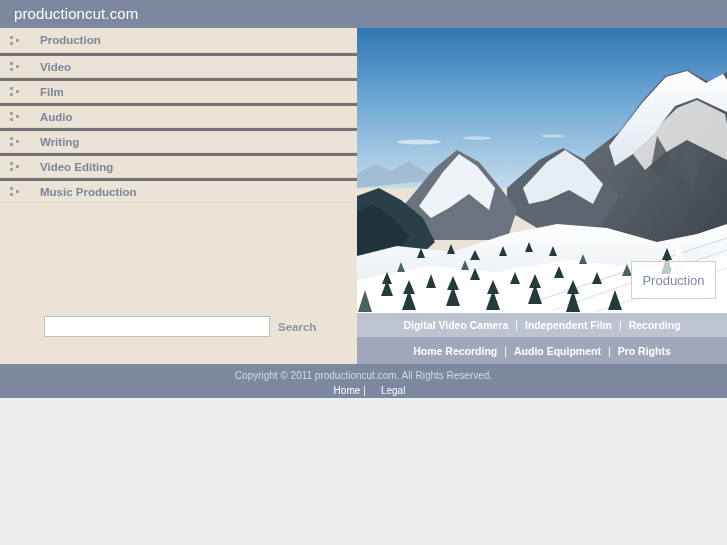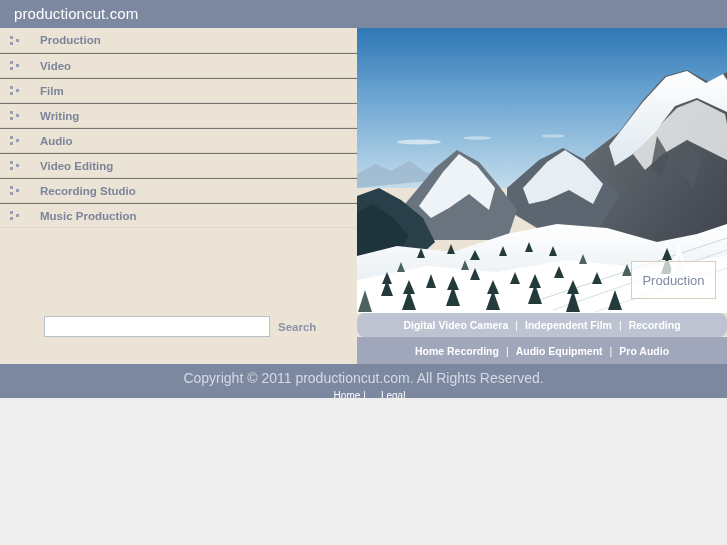--- a/index.html
+++ b/index.html
@@ -54,21 +54,21 @@
     position: absolute;
     left: 0; top: 28px;
     width: 357px;
     height: 336px;
     background: #ebe4d6;
   }
   .menu-item {
     position: relative;
     height: 25px;
     border-bottom: 1px solid #e0d8c6;
-    border-top: 1px solid #737373;
+    border-top: 3px solid #737373;
     display: flex;
     align-items: center;
     box-sizing: border-box;
   }
   .menu-item:first-child { border-top: none; }
 
   .tree-icon {
     position: relative;
     width: 11px;
     height: 11px;
@@ -165,21 +165,20 @@
     width: 370px;
     display: flex;
     align-items: center;
     justify-content: center;
     box-sizing: border-box;
   }
   .linkbar-1 {
     top: 313px;
     height: 24px;
     background: #bdc3d0;
-    border-radius: 8px;
   }
   .linkbar-2 {
     top: 337px;
     height: 27px;
     background: #a0a7bb;
   }
   .linkbar a {
     font-size: 10.5px;
     font-weight: bold;
     color: #ffffff;
@@ -198,21 +197,21 @@
     left: 0;
     top: 364px;
     width: 727px;
     height: 34px;
     background: #7c88a0;
     text-align: center;
     box-sizing: border-box;
   }
   .copyright {
     margin-top: 6px;
-    font-size: 14px;
+    font-size: 10px;
     color: #d6dae3;
     white-space: nowrap;
   }
   .footer-links {
     margin-top: 4px;
     font-size: 10px;
     color: #ffffff;
     white-space: nowrap;
   }
   .footer-links a {
@@ -266,45 +265,37 @@
           <i class="c"></i>
         </span>
         <span class="menu-label">Film</span>
       </div>
       <div class="menu-item">
         <span class="tree-icon">
           <i class="a"></i>
           <i class="b"></i>
           <i class="c"></i>
         </span>
+        <span class="menu-label">Audio</span>
+      </div>
+      <div class="menu-item">
+        <span class="tree-icon">
+          <i class="a"></i>
+          <i class="b"></i>
+          <i class="c"></i>
+        </span>
         <span class="menu-label">Writing</span>
       </div>
       <div class="menu-item">
         <span class="tree-icon">
           <i class="a"></i>
           <i class="b"></i>
           <i class="c"></i>
         </span>
-        <span class="menu-label">Audio</span>
-      </div>
-      <div class="menu-item">
-        <span class="tree-icon">
-          <i class="a"></i>
-          <i class="b"></i>
-          <i class="c"></i>
-        </span>
         <span class="menu-label">Video Editing</span>
-      </div>
-      <div class="menu-item">
-        <span class="tree-icon">
-          <i class="a"></i>
-          <i class="b"></i>
-          <i class="c"></i>
-        </span>
-        <span class="menu-label">Recording Studio</span>
       </div>
       <div class="menu-item">
         <span class="tree-icon">
           <i class="a"></i>
           <i class="b"></i>
           <i class="c"></i>
         </span>
         <span class="menu-label">Music Production</span>
       </div>
     </div>
@@ -416,21 +407,21 @@
       <a href="#">Independent Film</a>
       <span class="sep">|</span>
       <a href="#">Recording</a>
     </div>
 
   <div class="linkbar linkbar-2" id="linkbar-bottom">
       <a href="#">Home Recording</a>
       <span class="sep">|</span>
       <a href="#">Audio Equipment</a>
       <span class="sep">|</span>
-      <a href="#">Pro Audio</a>
+      <a href="#">Pro Rights</a>
     </div>
 
   <div class="footer">
     <div class="copyright">Copyright © 2011 productioncut.com. All Rights Reserved.</div>
     <div class="footer-links" id="footer-links"><a href="#">Home</a><span class="sep">|</span><a href="#">Legal</a></div>
   </div>
 
   <div class="below"></div>
 </div>
 

